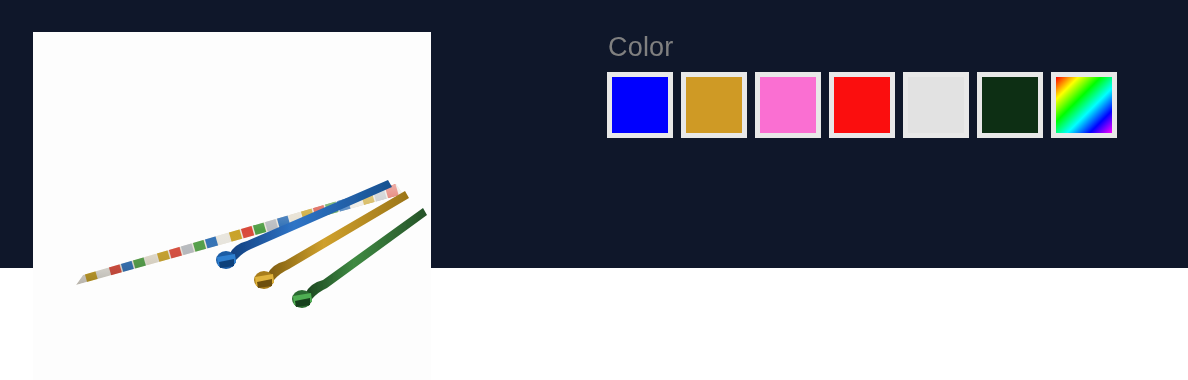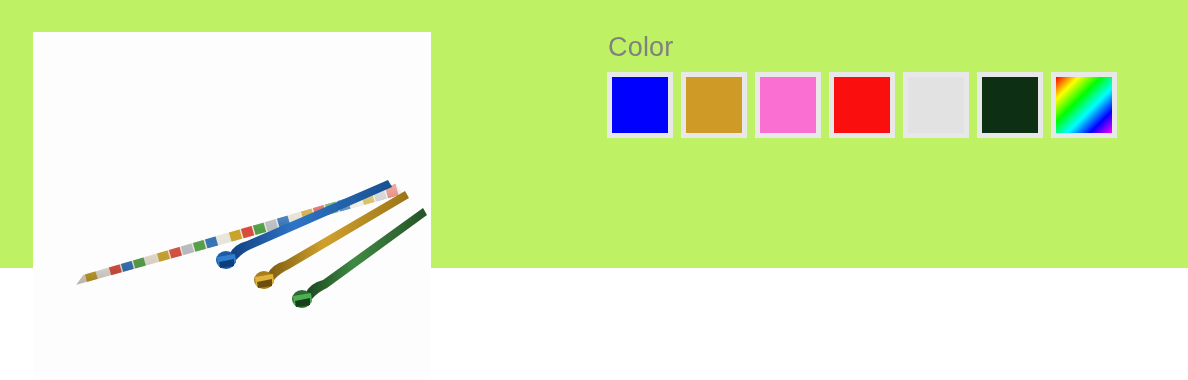--- a/index.html
+++ b/index.html
@@ -13,21 +13,21 @@
     height: 380px;
     font-family: "Liberation Sans", sans-serif;
     overflow: hidden;
     position: relative;
   }
 
   .page {
     position: relative;
     width: 1188px;
     height: 268px;
-    background: #bef264;
+    background: #0f172a;
   }
 
   
   .product-media {
     position: absolute;
     left: 33px;
     top: 32px;
     width: 398px;
     height: 348px;
     background: #fdfdfd;

